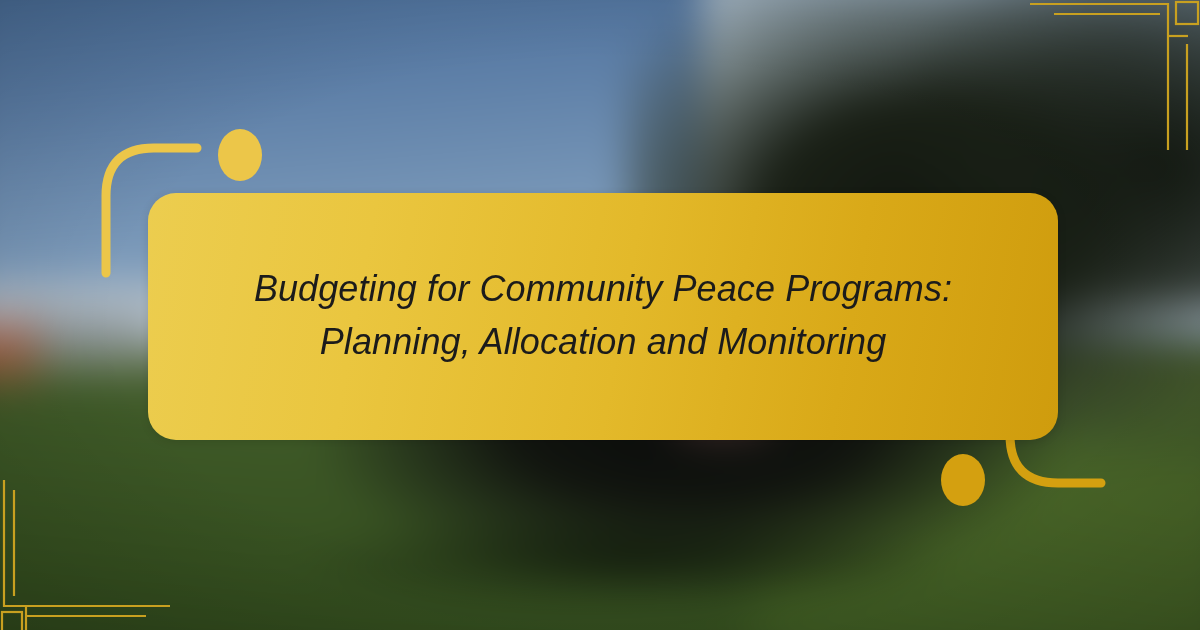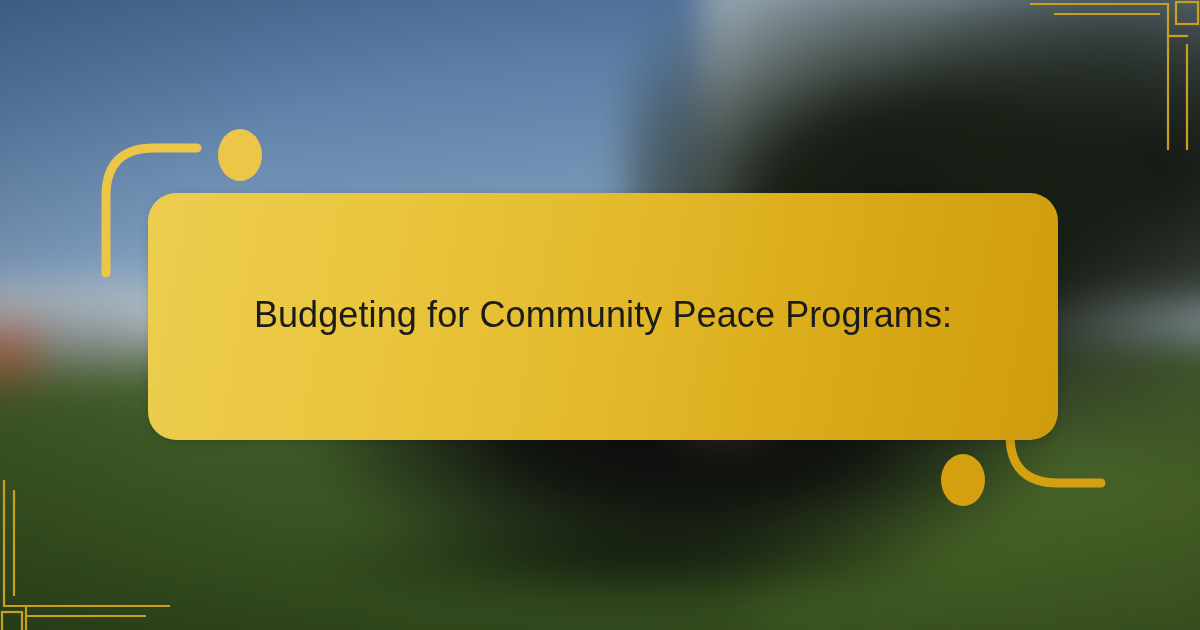--- a/index.html
+++ b/index.html
@@ -113,20 +113,21 @@
     left: 148px;
     top: 193px;
     width: 910px;
     height: 247px;
     border-radius: 28px;
     background: linear-gradient(100deg, #eccd4f 0%, #eac63f 24%, #e3b92a 52%, #d9a918 76%, #cf9c0d 100%);
     display: flex;
     align-items: center;
     justify-content: center;
     box-shadow: 0 2px 10px rgba(0,0,0,0.12);
+    font-style: italic;
   }
   .title-text {
     width: 790px;
     text-align: center;
     font-size: 36px;
     line-height: 1.45;
     font-weight: 400;
     color: #1b1b1b;
     letter-spacing: 0.1px;
     padding-bottom: 2px;
@@ -182,16 +183,17 @@
 
   <svg class="elbow" style="left:993px; top:348px;" width="120" height="145" viewBox="0 0 120 145">
     <path d="M 17 10 L 17 87 Q 17 135 65 135 L 108 135" fill="none" stroke="#d4a010" stroke-width="9" stroke-linecap="round"></path>
   </svg>
   <div class="dot" style="left:941px; top:454px; width:44px; height:52px; background:#d4a010;"></div>
 
   <div class="title-card">
     <div class="title-text">
       <span>Budgeting for Community Peace Programs:</span>
       <br>
+      <span>Planning, Allocation and Monitoring</span>
     </div>
   </div>
 
 </div>
 
 </body></html>

